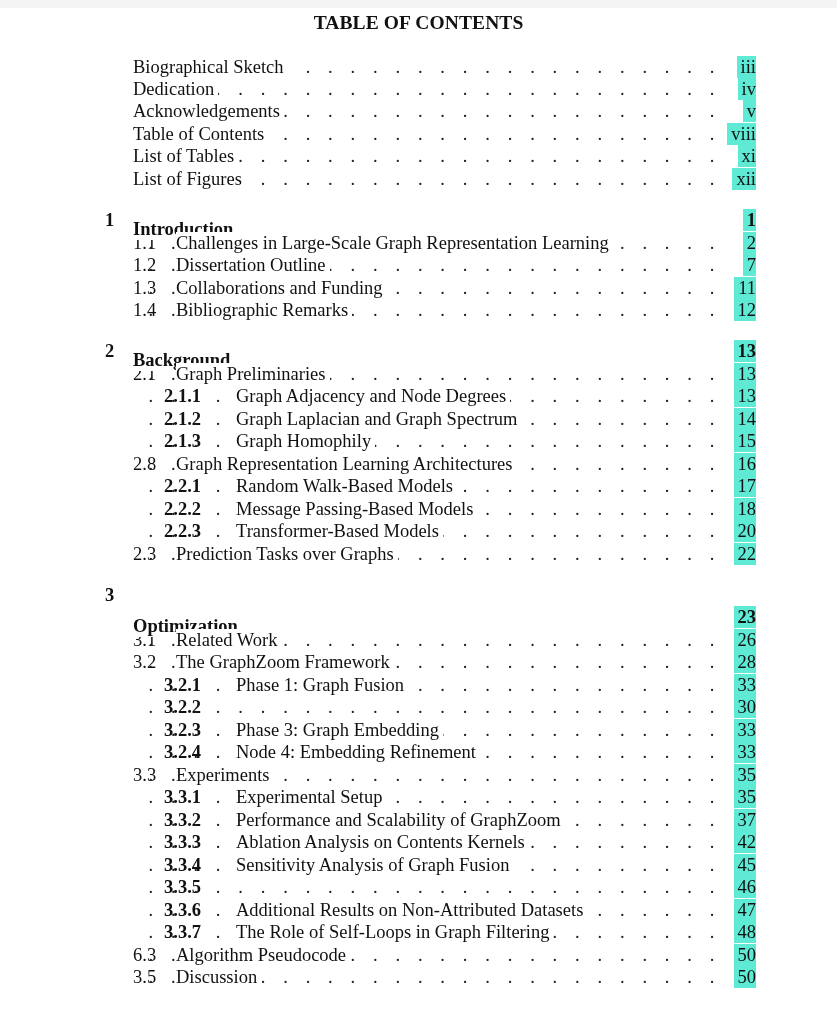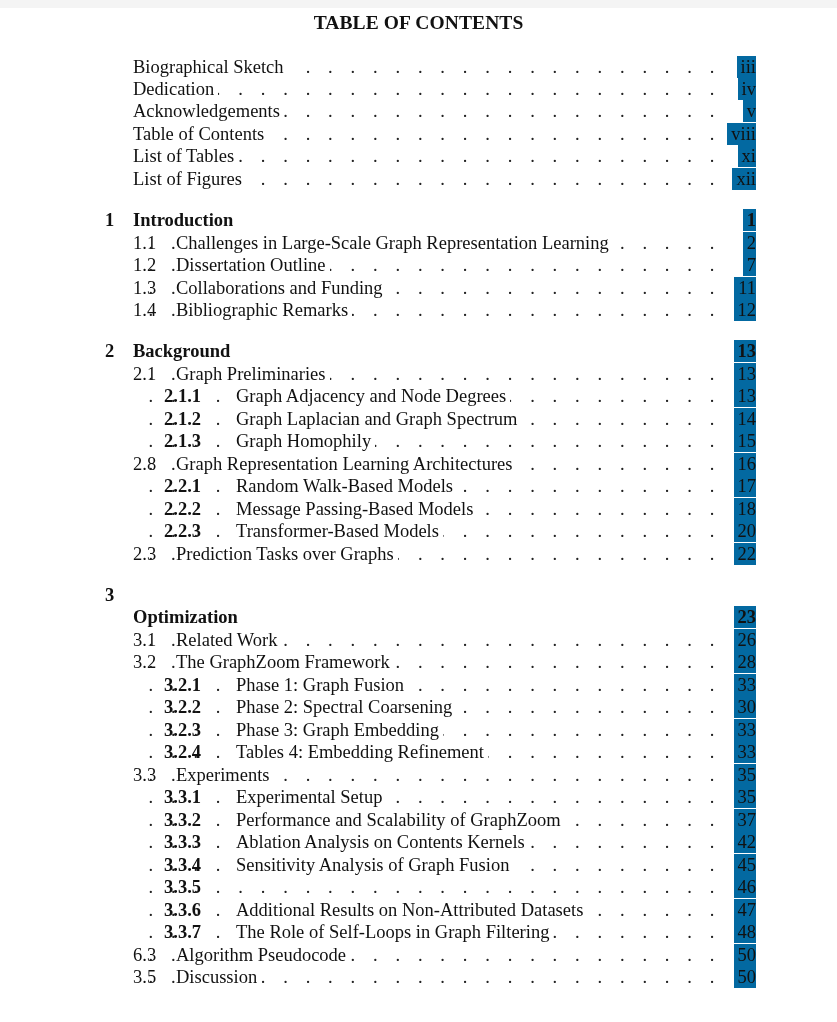--- a/index.html
+++ b/index.html
@@ -19,26 +19,26 @@
   .row {
     position: absolute; left: 0; width: 837px; height: 22px;
     font-size: 18.5px; line-height: 22px; white-space: nowrap;
   }
   .num { position: absolute; top: 0; }
   .txt { position: absolute; top: 0; background: #fff; padding-right: 4px; z-index: 2; }
   .leader {
     position: absolute; top: 0; height: 22px; overflow: hidden; z-index: 1;
     letter-spacing: 6.6px; color: #222;
   }
-  .pg { position: absolute; top: 0; right: 81px; text-align: right; background: #0369a1; padding-left: 4px; z-index: 2; }
+  .pg { position: absolute; top: 0; right: 81px; text-align: right; background: #5eead4; padding-left: 4px; z-index: 2; }
   .bold { font-weight: bold; }
   
   .l0 .txt { left: 133px; }
   .ch .num { left: 105px; }
-  .ch .txt { left: 133px; }
+  .ch .txt { left: 133px; margin-top: 9px; }
   .sec .num { left: 133px; }
   .sec .txt { left: 176px; }
   .sub .num { left: 164px; font-weight: bold; }
   .sub .txt { left: 236px; }
   .leader { left: 133px; width: 588px; text-align: right; direction: rtl; }
 </style>
 </head>
 <body>
 
 <div class="topstrip"></div>
@@ -188,33 +188,32 @@
   </div>
   <div class="row sub" style="top:674px">
     <span class="leader">. . . . . . . . . . . . . . . . . . . . . . . . . . . . . . . . . . . . . . . . . . . . . .</span>
     <span class="num">3.2.1</span>
     <span class="txt">Phase 1: Graph Fusion</span>
     <span class="pg">33</span>
   </div>
   <div class="row sub" style="top:696px">
     <span class="leader">. . . . . . . . . . . . . . . . . . . . . . . . . . . . . . . . . . . . . . . . . . . . . .</span>
     <span class="num">3.2.2</span>
-    <span class="txt">Phase 2: Spectral Coarsening</span>
     <span class="pg">30</span>
   </div>
   <div class="row sub" style="top:719px">
     <span class="leader">. . . . . . . . . . . . . . . . . . . . . . . . . . . . . . . . . . . . . . . . . . . . . .</span>
     <span class="num">3.2.3</span>
     <span class="txt">Phase 3: Graph Embedding</span>
     <span class="pg">33</span>
   </div>
   <div class="row sub" style="top:741px">
     <span class="leader">. . . . . . . . . . . . . . . . . . . . . . . . . . . . . . . . . . . . . . . . . . . . . .</span>
     <span class="num">3.2.4</span>
-    <span class="txt">Tables 4: Embedding Refinement</span>
+    <span class="txt">Node 4: Embedding Refinement</span>
     <span class="pg">33</span>
   </div>
   <div class="row sec" style="top:764px">
     <span class="leader">. . . . . . . . . . . . . . . . . . . . . . . . . . . . . . . . . . . . . . . . . . . . . .</span>
     <span class="num">3.3</span>
     <span class="txt">Experiments</span>
     <span class="pg">35</span>
   </div>
   <div class="row sub" style="top:786px">
     <span class="leader">. . . . . . . . . . . . . . . . . . . . . . . . . . . . . . . . . . . . . . . . . . . . . .</span>

